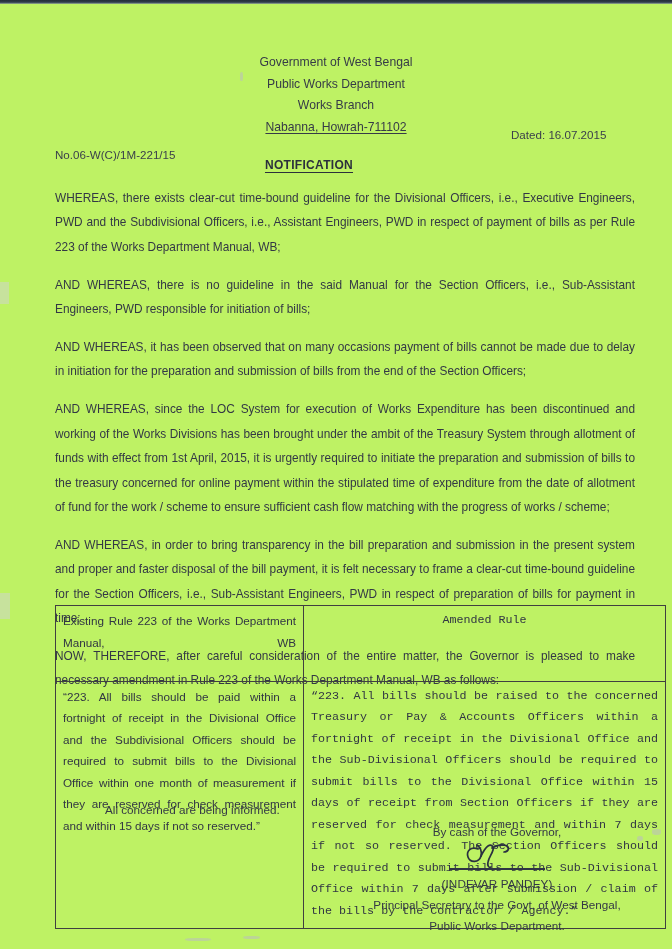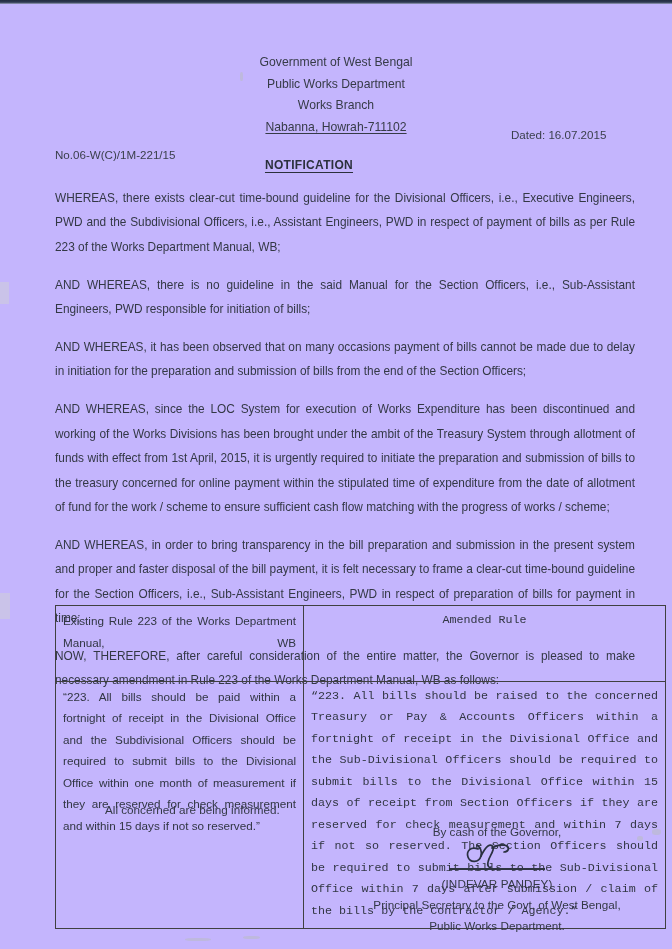--- a/index.html
+++ b/index.html
@@ -8,21 +8,21 @@
     padding: 0;
     background: #ffffff;
   }
   body {
     font-family: "Liberation Sans", sans-serif;
   }
   #page {
     position: relative;
     width: 672px;
     height: 949px;
-    background: #c4b5fd;
+    background: #bef264;
     overflow: hidden;
     color: #2e3340;
   }
   
   .scan-edge-top {
     position: absolute;
     top: 0; left: 0;
     width: 672px;
     height: 4px;
     background: linear-gradient(180deg, #1b2436 0%, #27334a 55%, #6b7789 85%, rgba(255,255,255,0) 100%);

